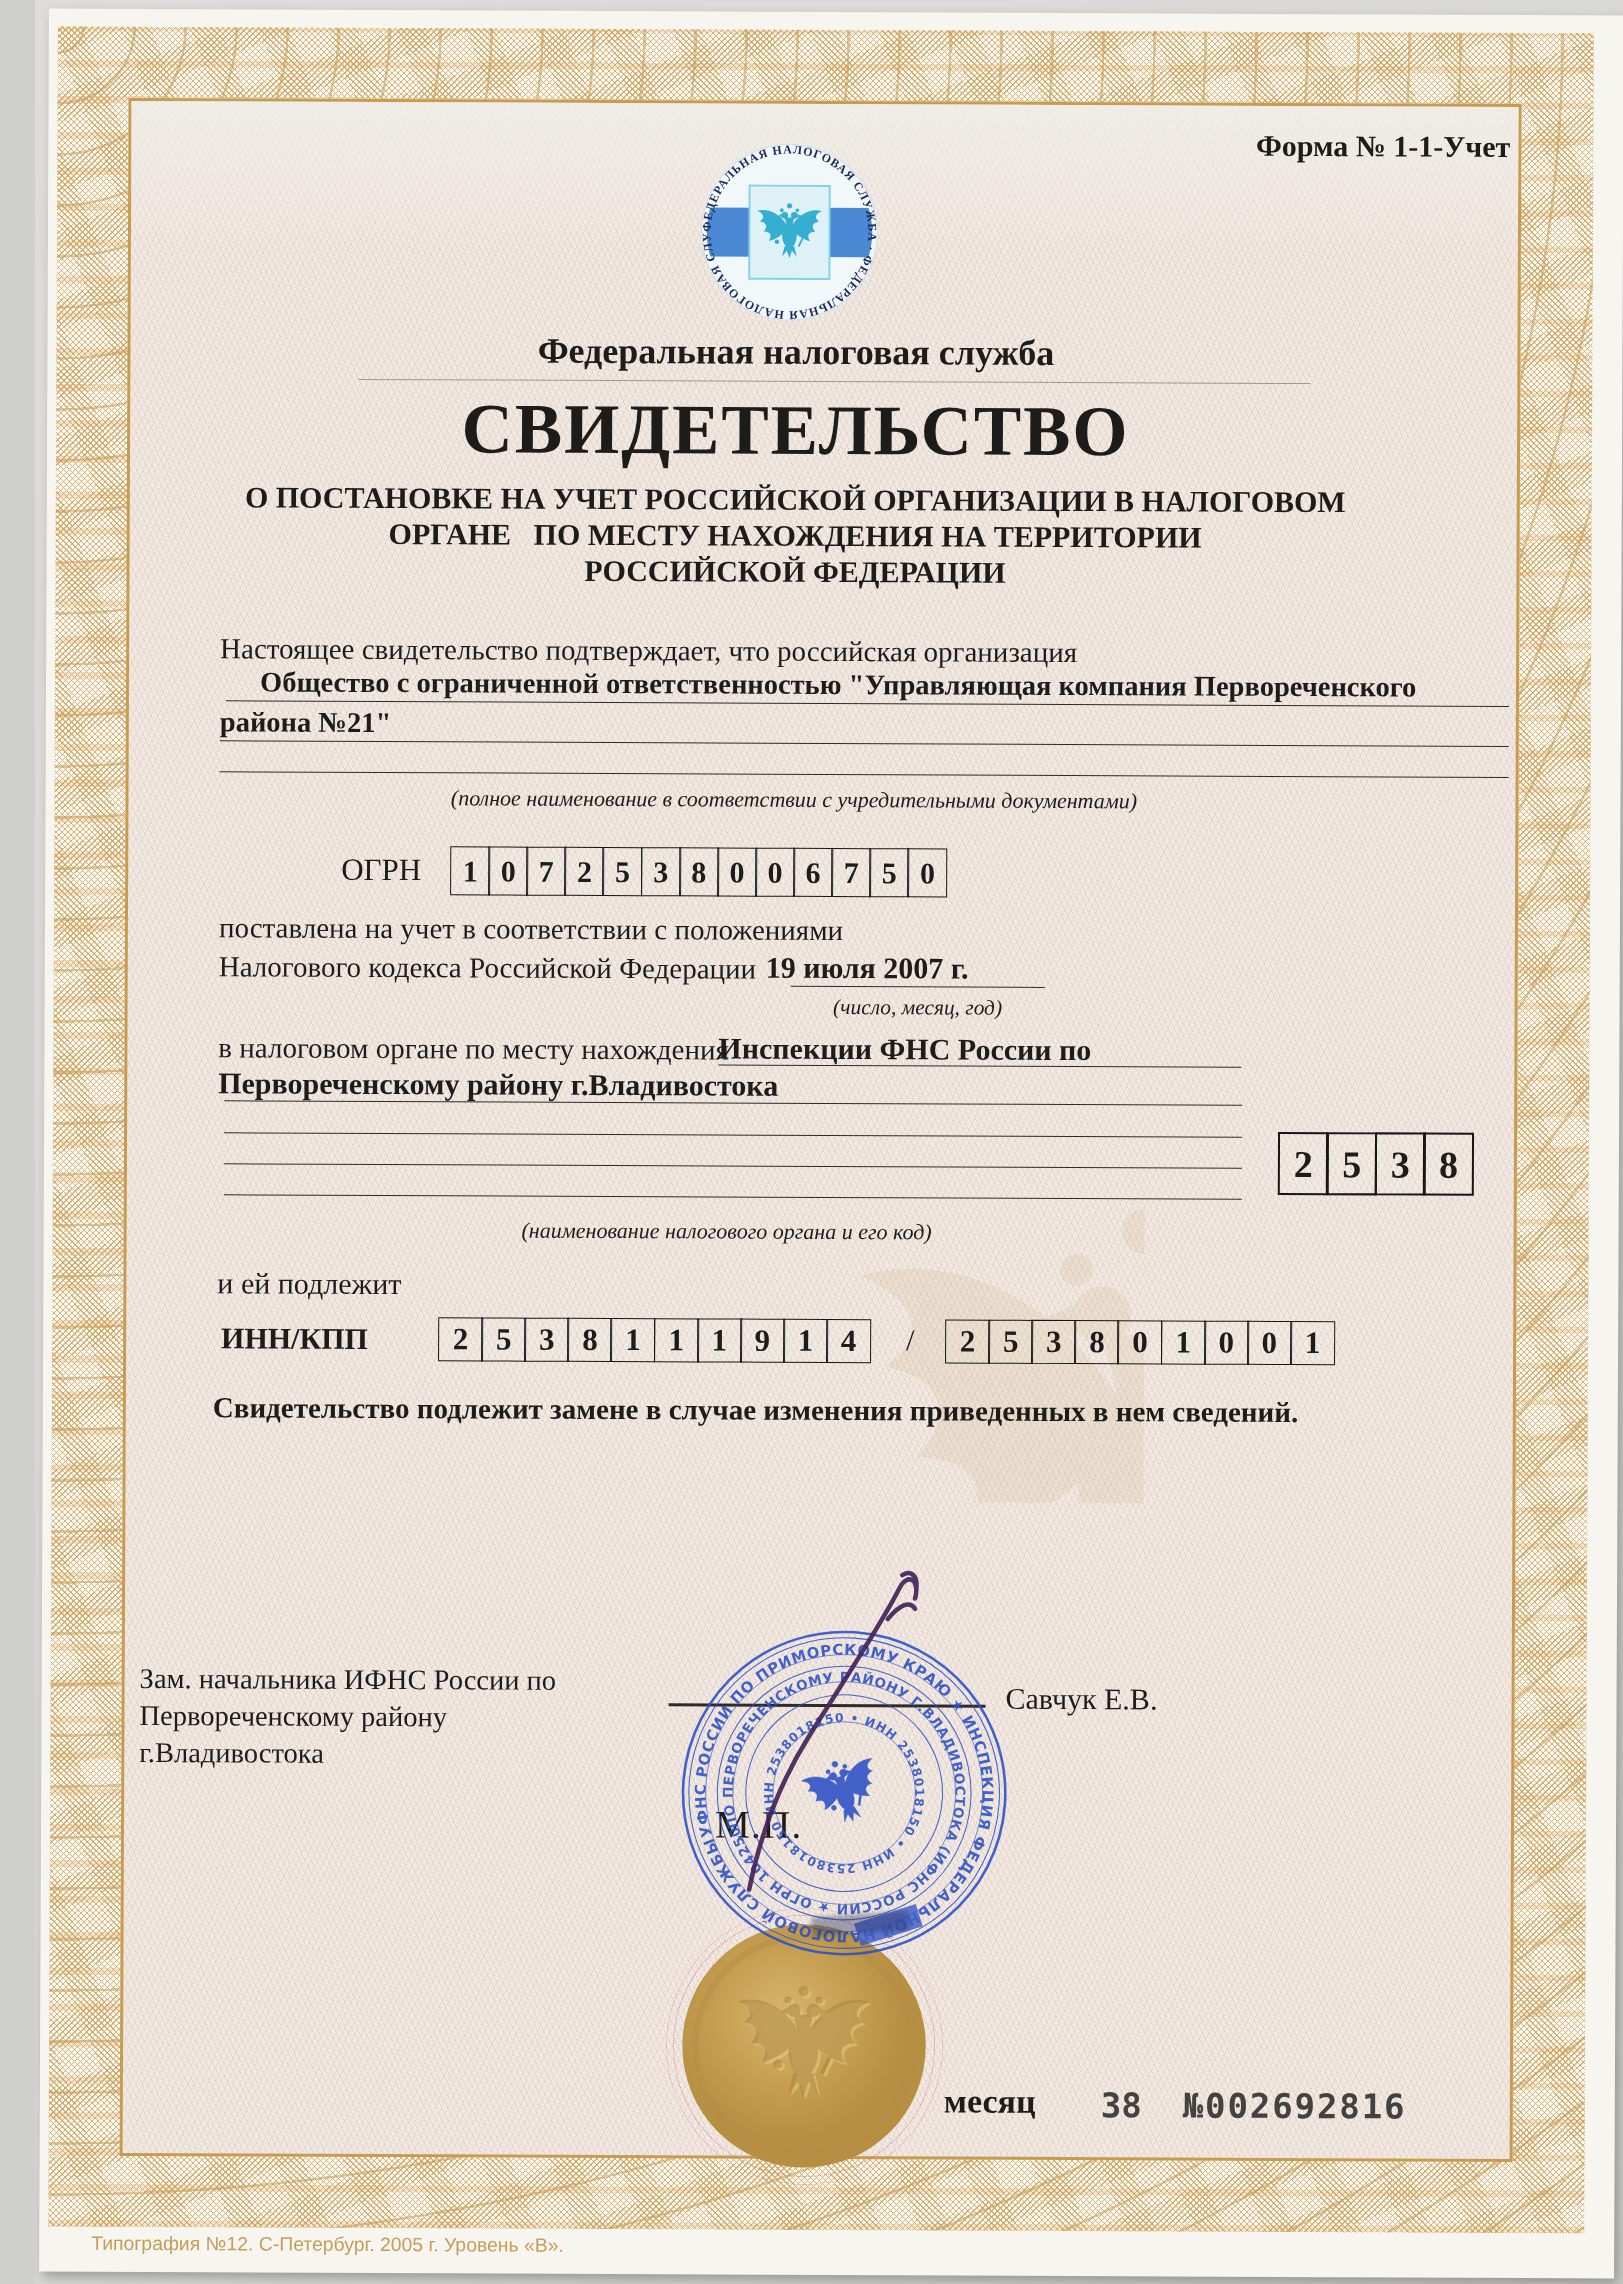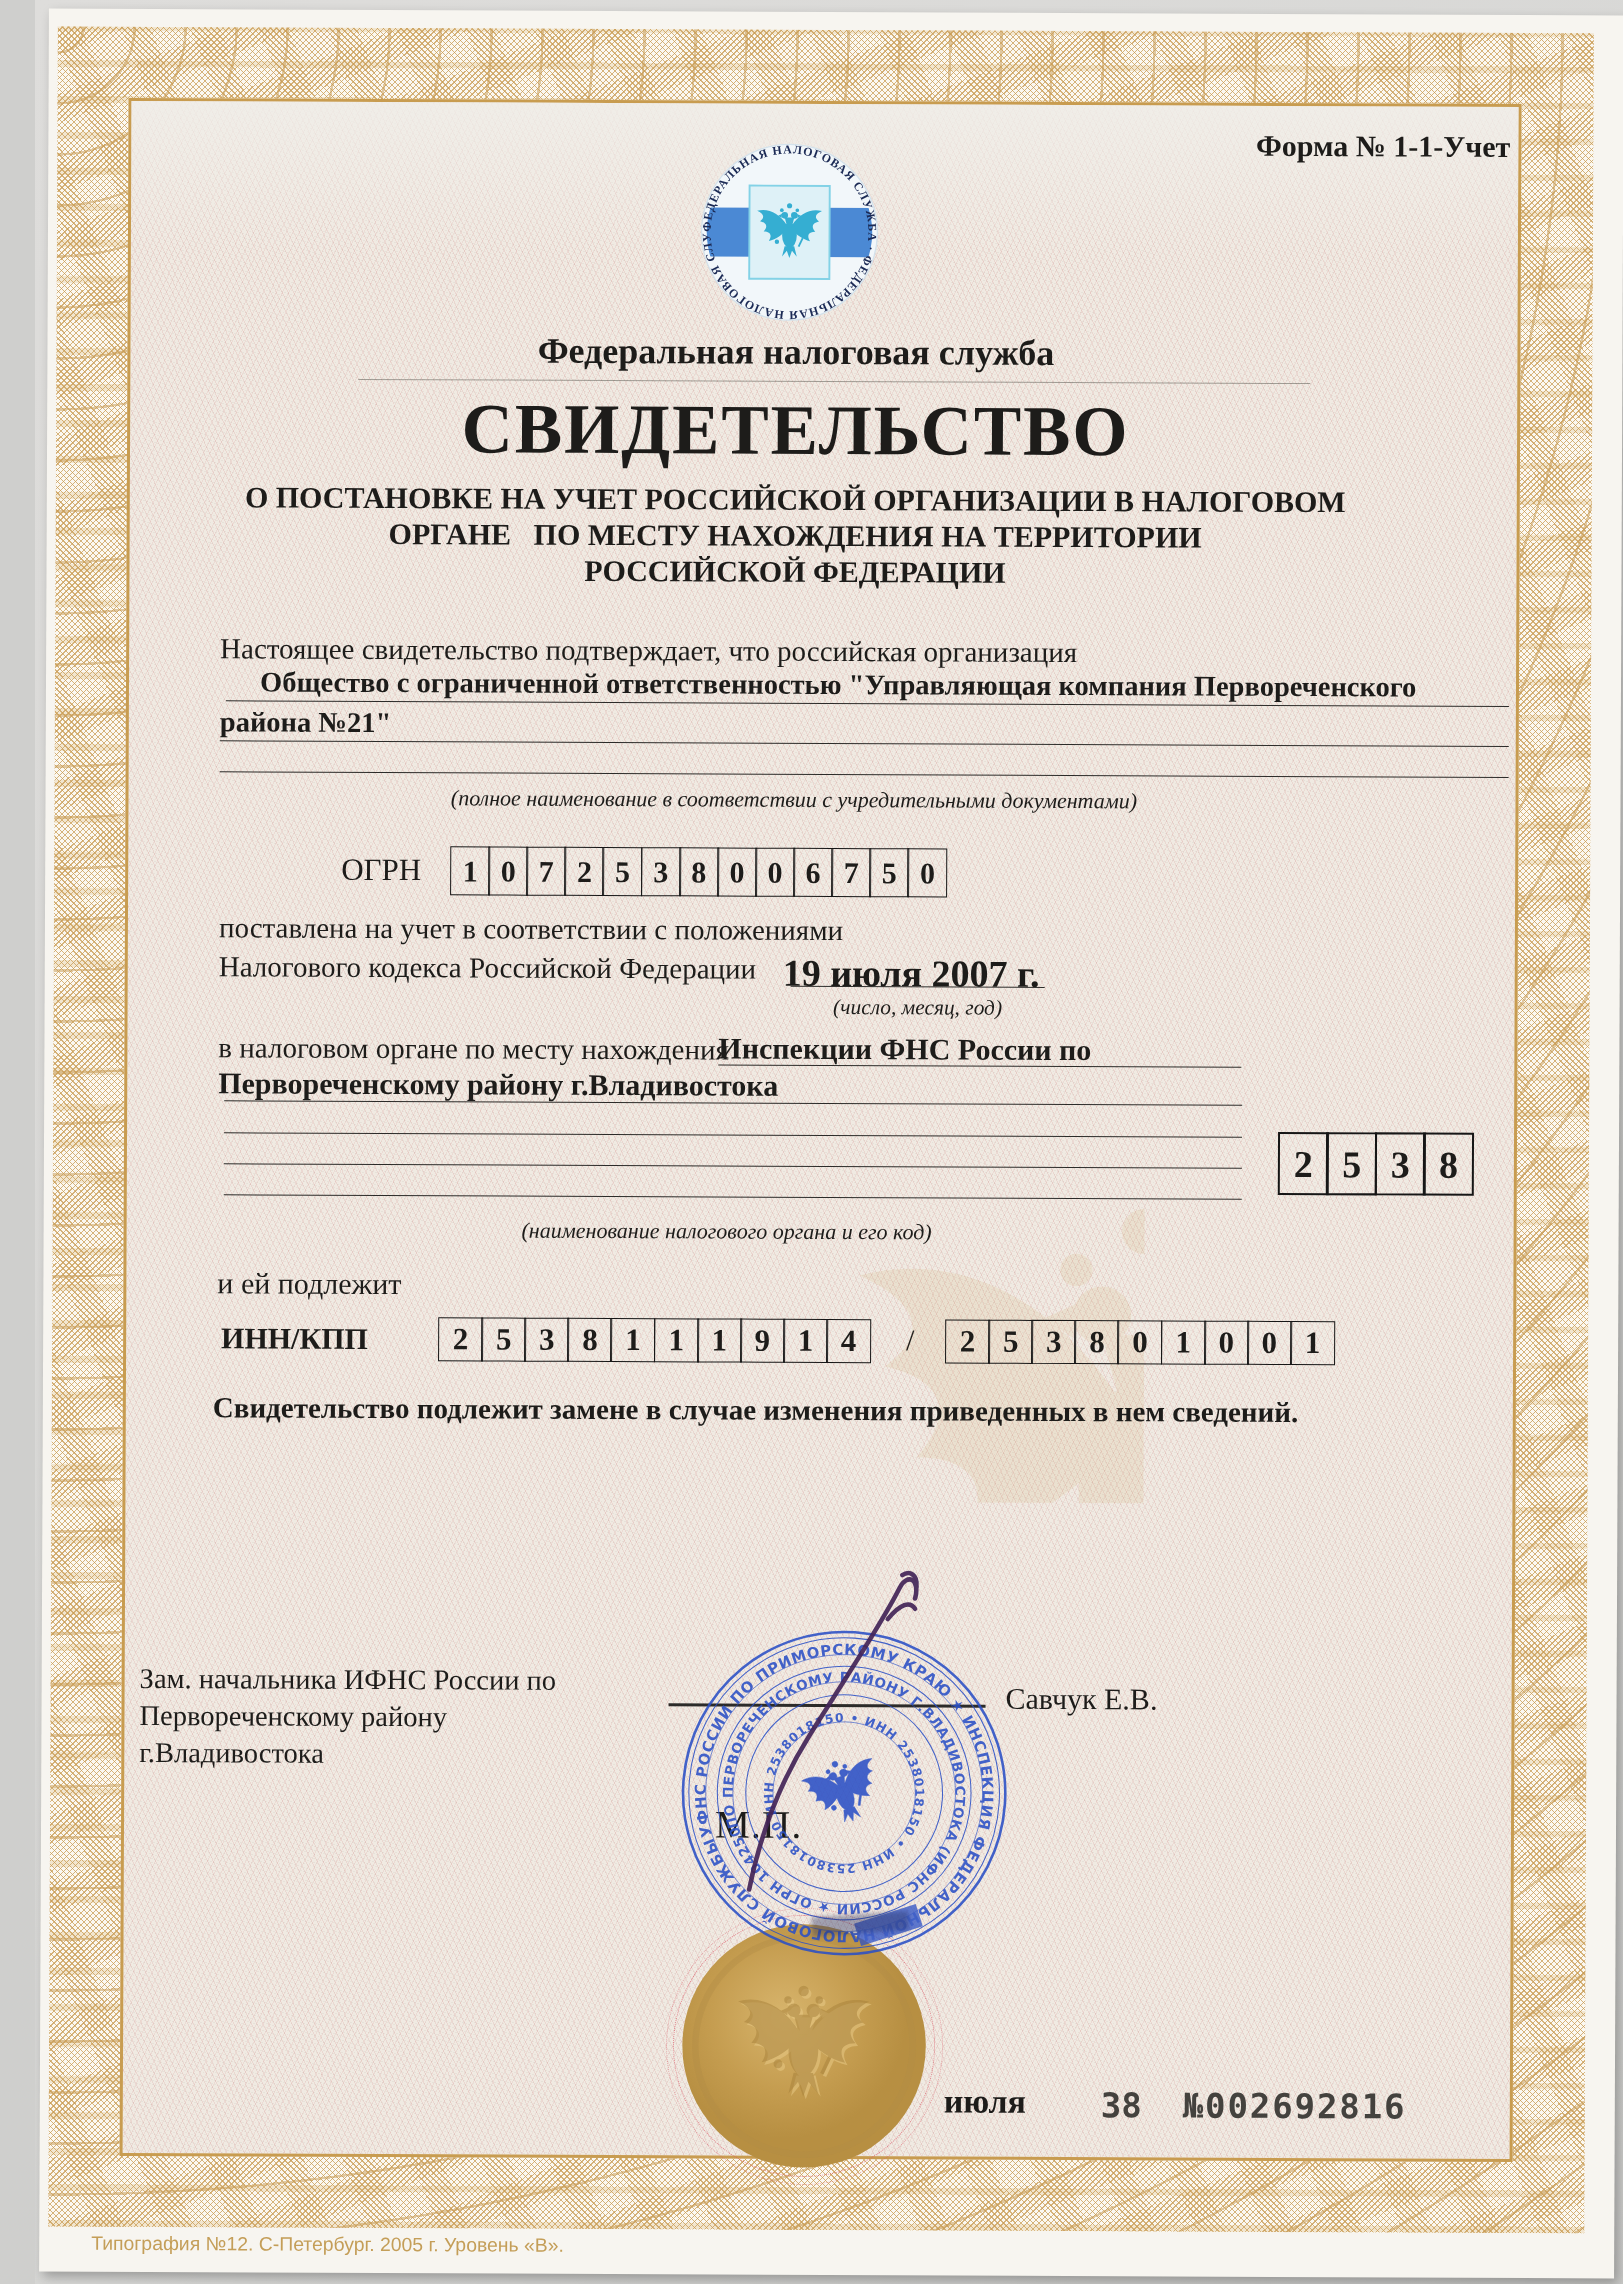--- a/index.html
+++ b/index.html
@@ -145,21 +145,21 @@
         <span class="cell ogrn-cell">0</span>
         <span class="cell ogrn-cell">0</span>
         <span class="cell ogrn-cell">6</span>
         <span class="cell ogrn-cell">7</span>
         <span class="cell ogrn-cell">5</span>
         <span class="cell ogrn-cell">0</span>
       </div>
 
     <div class="t z2" style="left:174px; top:902px; font-size:29px;">поставлена на учет в соответствии с положениями</div>
     <div class="t z2" style="left:174px; top:941px; font-size:29px;">Налогового кодекса Российской Федерации</div>
-    <div class="t b z2" style="left:738px; top:939px; font-size:38px;">19 июля 2007 г.</div>
+    <div class="t b z2" style="left:721px; top:939px; font-size:30px;">19 июля 2007 г.</div>
     <div class="uline z2" style="top:974px; left:746px; width:254px;"></div>
     <div class="t i z2" style="left:750px; top:983px; width:246px; text-align:center; font-size:21.4px;">(число, месяц, год)</div>
 
     <div class="t z2" style="left:174px; top:1022px; font-size:29px;">в налоговом органе по месту нахождения</div>
     <div class="t b z2" style="left:674px; top:1020px; font-size:30px;">Инспекции ФНС России по</div>
     <div class="uline z2" style="top:1053px; left:674px; width:523px;"></div>
     <div class="t b z2" style="left:174px; top:1057px; font-size:30px;">Первореченскому району г.Владивостока</div>
     <div class="uline z2" style="top:1091px; left:180px; width:1018px;"></div>
     <div class="uline z2" style="top:1123px; left:180px; width:1018px;"></div>
     <div class="uline z2" style="top:1154px; left:180px; width:1018px;"></div>
@@ -261,21 +261,21 @@
     <div class="smudge"></div>
 
     <svg class="signature-svg" viewBox="0 0 560 620">
       <g fill="none" stroke="#432457" stroke-width="7" stroke-linecap="round" opacity=".92">
         <path d="M 392 52 C 404 44 416 52 414 70"></path>
         <path d="M 412 88 C 420 58 400 48 388 72 C 360 128 300 220 250 300 C 205 372 175 452 158 538"></path>
         <path d="M 370 120 C 390 96 404 92 412 104"></path>
       </g>
     </svg>
 
-    <div class="t b z2" style="left:904px; top:2070px; font-size:34px;">июля</div>
+    <div class="t b z2" style="left:904px; top:2070px; font-size:34px;">месяц</div>
     <div class="t b mono z2" style="left:1061px; top:2072px; font-size:34px; color:#44423e;">38</div>
     <div class="t b mono z2" style="left:1143px; top:2072px; font-size:34px; letter-spacing:1.9px; color:#44423e;">№002692816</div>
 
     <div class="t printer" style="left:52px; top:2223px; font-size:19.4px;">Типография №12. С-Петербург. 2005 г. Уровень «В».</div>
 
   </div>
 </div>
 
 
 </body></html>

